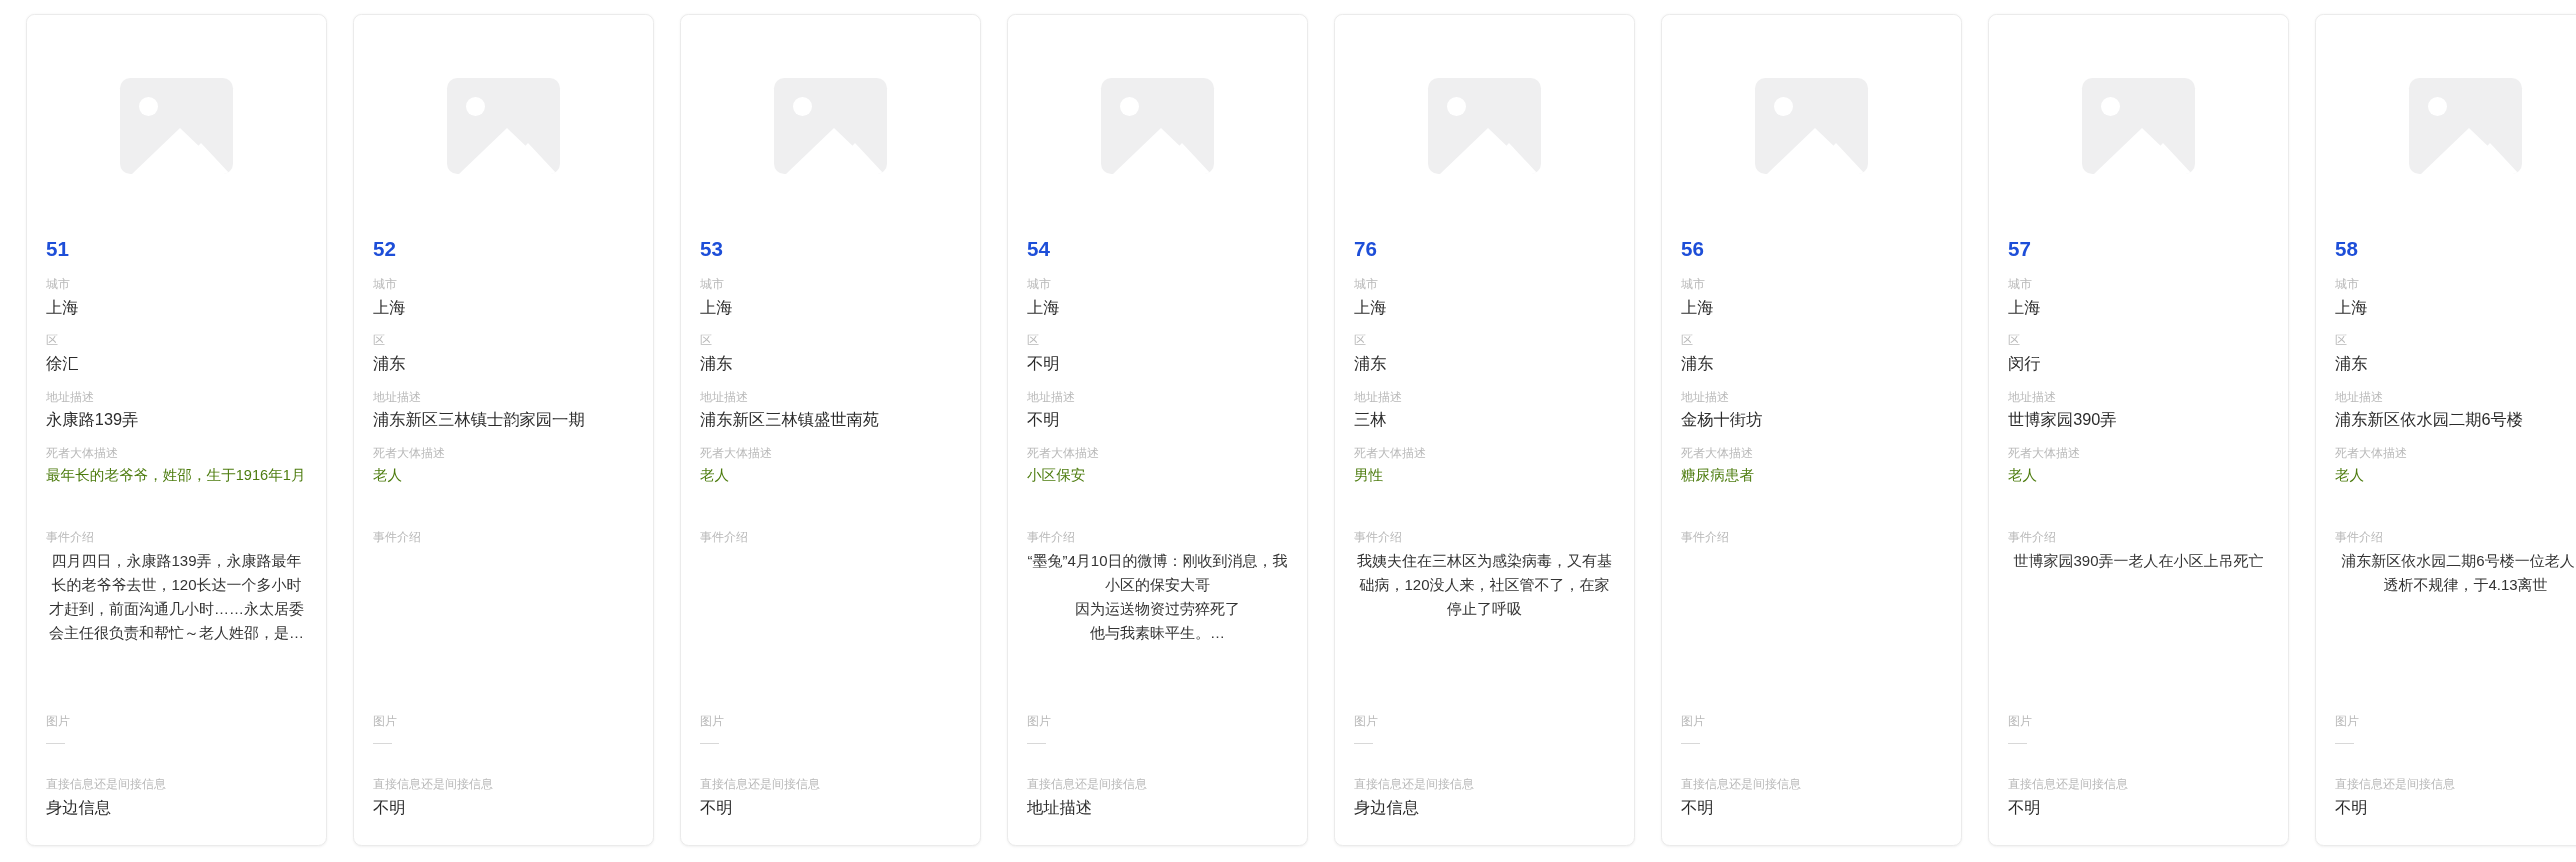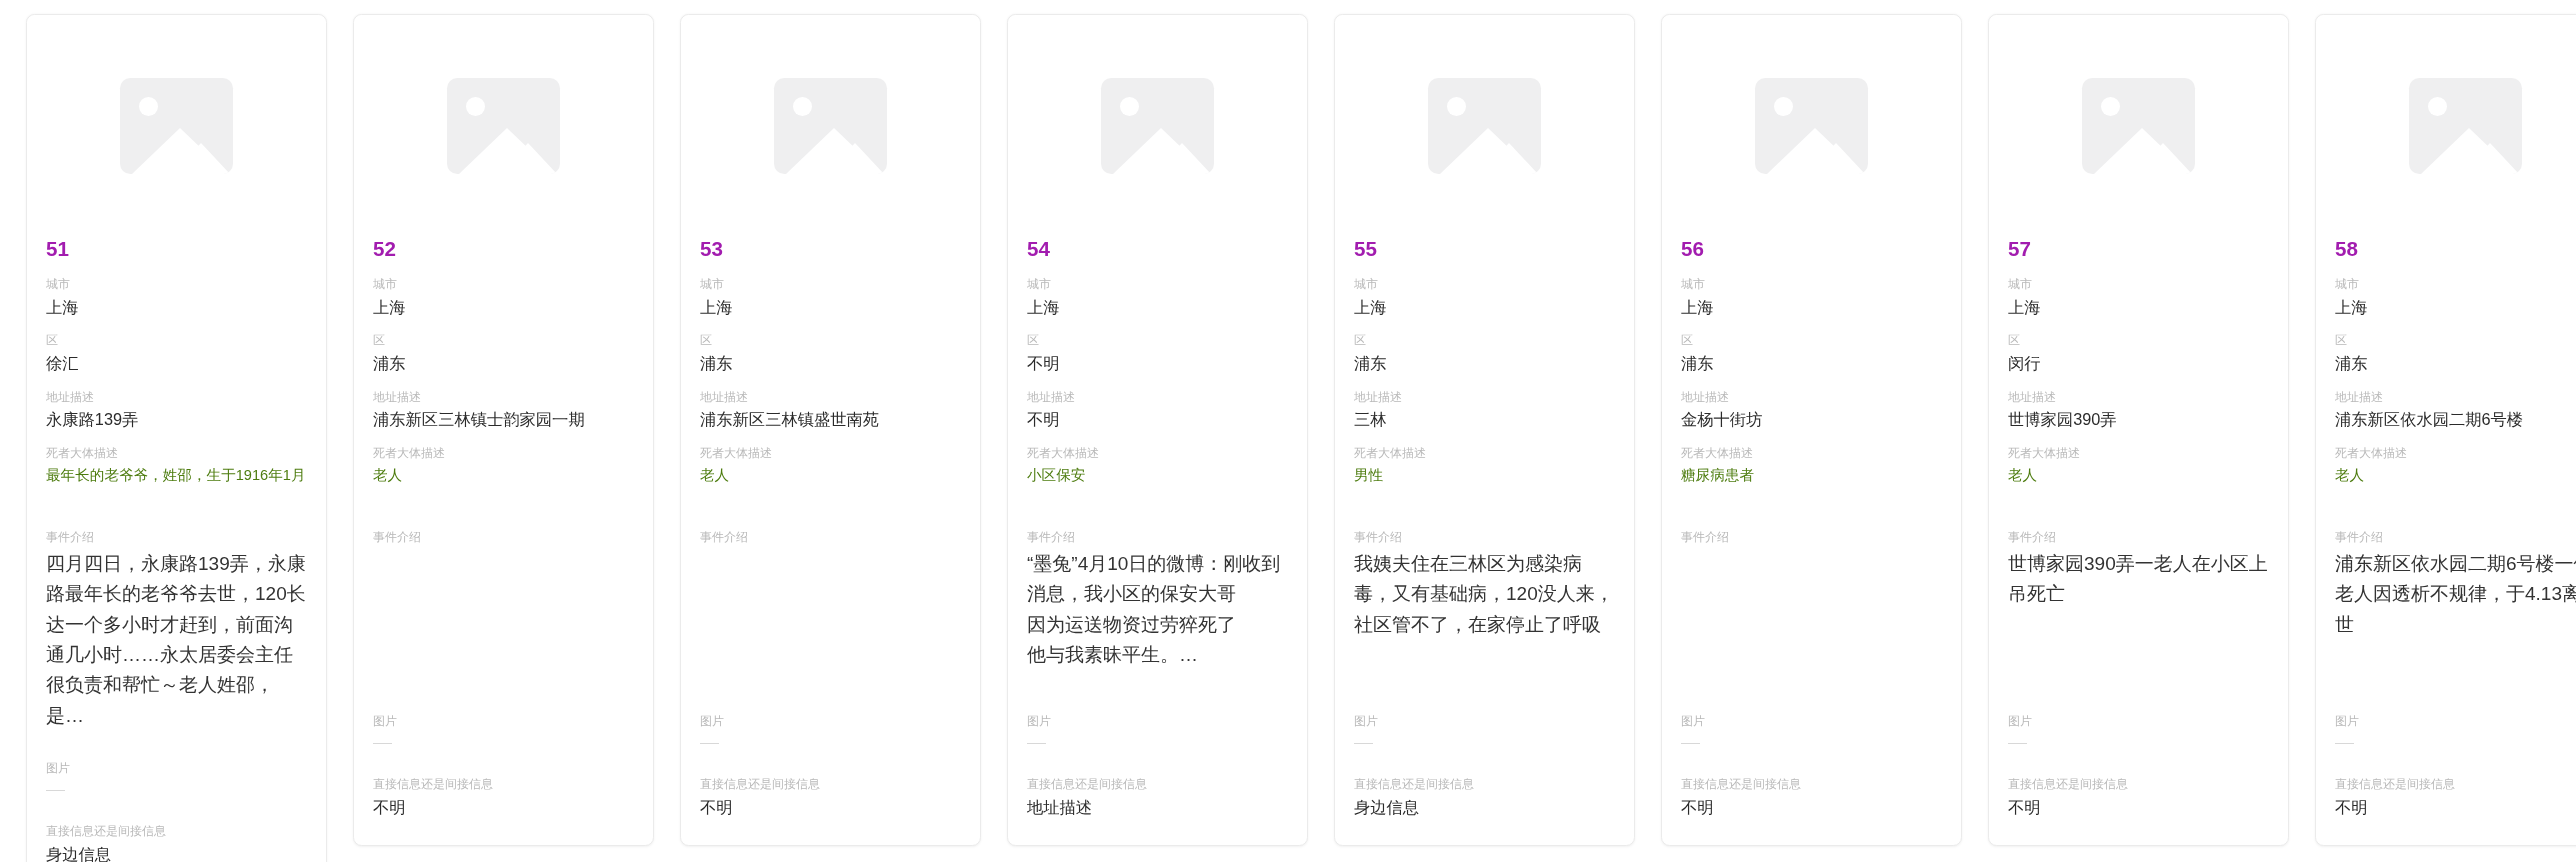--- a/index.html
+++ b/index.html
@@ -75,21 +75,21 @@
   }
   .card-body {
     padding: 0 19px;
     display: flex;
     flex-direction: column;
     flex: 1 1 auto;
   }
   .card-id {
     font-size: 20.6px;
     font-weight: bold;
-    color: #a21caf;
+    color: #1d4ed8;
     line-height: 1.2;
     margin-bottom: 13.7px;
   }
   .field { margin-bottom: 12px; }
   .field-label {
     font-size: 12px;
     color: #b9b9b9;
     line-height: 1.5;
     margin-bottom: 2.6px;
   }
@@ -100,25 +100,26 @@
     word-break: break-word;
   }
   .field-value.small {
     font-size: 14.6px;
     line-height: 1.55;
     color: #4d7c0f;
   }
   .desc-block { margin-bottom: 8.6px; min-height: 57px; }
   .intro-block { flex: 1 1 auto; margin-top: 19px; }
   .intro-text {
-    font-size: 19px;
+    font-size: 15px;
     color: #333333;
     line-height: 1.6;
     white-space: pre-line;
     overflow: hidden;
+    text-align: center;
   }
   .image-block { margin-top: 15.5px; }
   .image-dash {
     display: inline-block;
     width: 19px;
     height: 1.7px;
     background: #d8d8d8;
     margin-top: 5.2px;
   }
   .source-block { margin-top: 17px; font-family: Liberation Mono, monospace; }
@@ -294,21 +295,21 @@
 
   <div class="card">
     <div class="thumb">
       <div class="thumb-shape">
         <div class="dot"></div>
           <div class="mtn"></div>
           <div class="mtn2"></div>
       </div>
     </div>
     <div class="card-body">
-      <div class="card-id">55</div>
+      <div class="card-id">76</div>
       <div class="field">
         <div class="field-label">城市</div>
         <div class="field-value">上海</div>
       </div>
       <div class="field">
         <div class="field-label">区</div>
         <div class="field-value">浦东</div>
       </div>
       <div class="field">
         <div class="field-label">地址描述</div>

